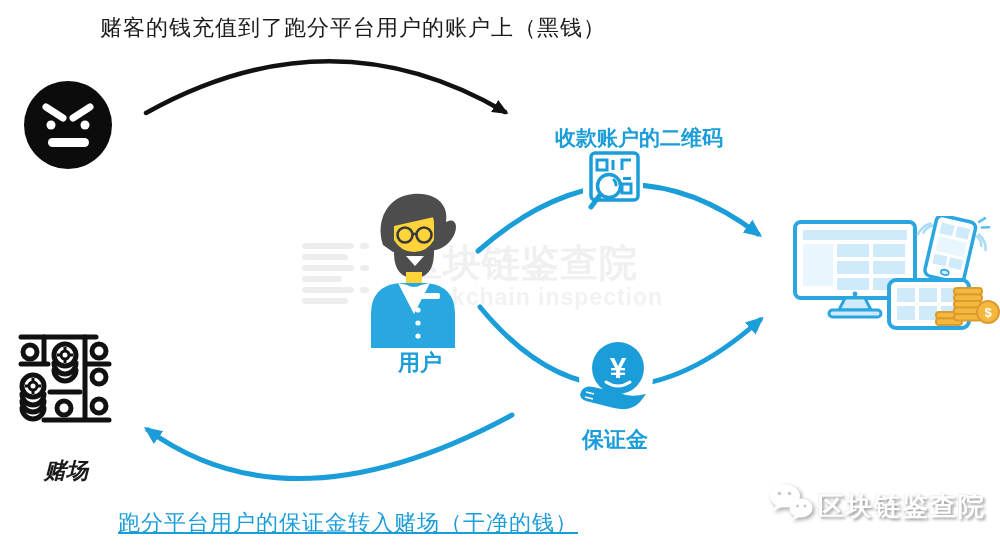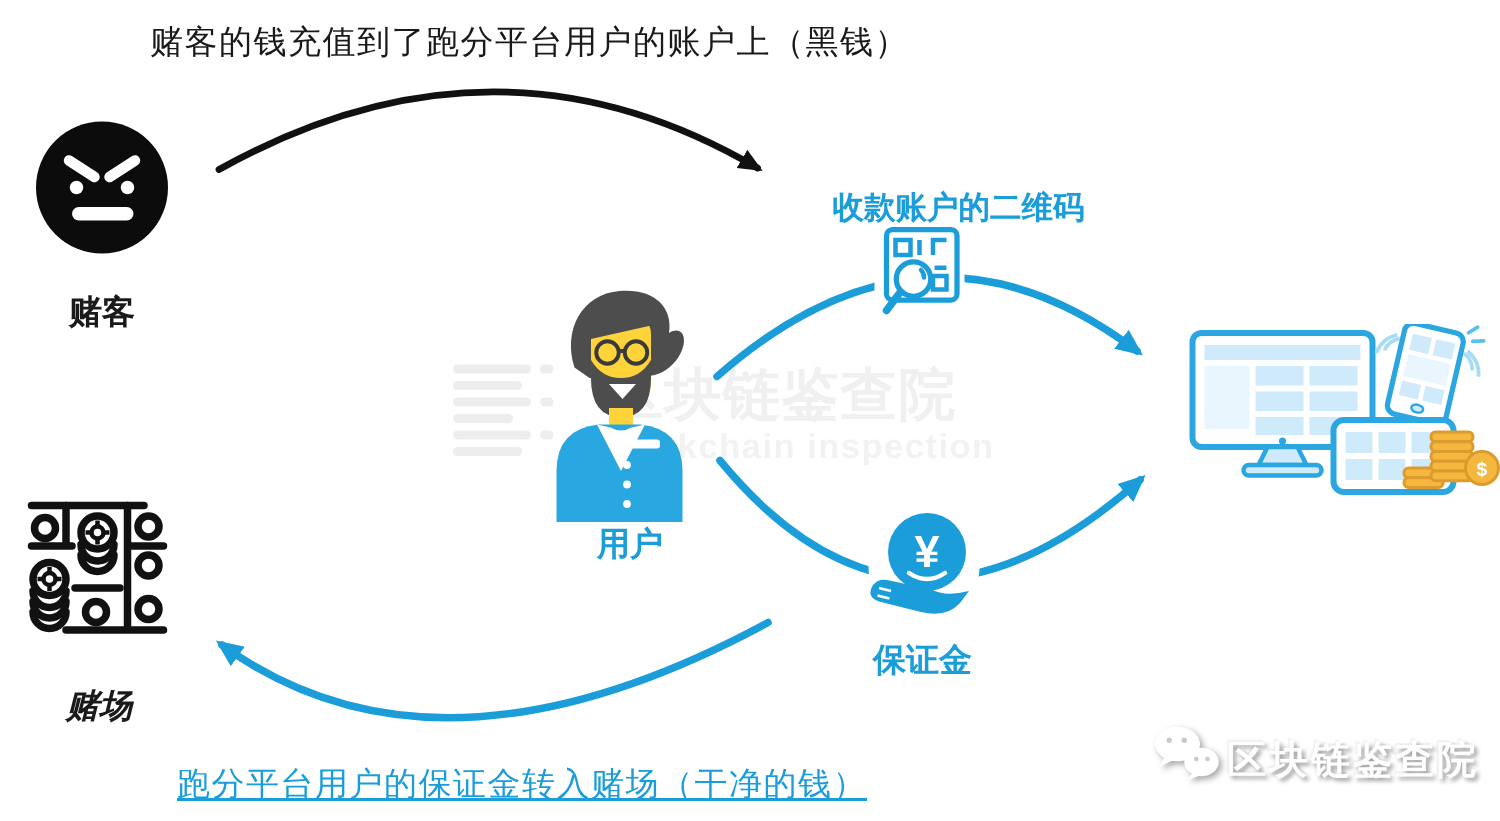--- a/index.html
+++ b/index.html
@@ -58,21 +58,20 @@
   <div class="abs z2" style="left:23px;top:80px;">
     <svg width="90" height="90" viewBox="0 0 90 90">
       <circle cx="45" cy="45" r="44" fill="#0c0c0c"></circle>
       <line x1="23" y1="27" x2="40" y2="38" stroke="#fff" stroke-width="7" stroke-linecap="round"></line>
       <line x1="67" y1="27" x2="50" y2="38" stroke="#fff" stroke-width="7" stroke-linecap="round"></line>
       <circle cx="28" cy="45" r="4.5" fill="#fff"></circle>
       <circle cx="62" cy="45" r="4.5" fill="#fff"></circle>
       <rect x="25" y="58" width="41" height="9" rx="4.5" fill="#fff"></rect>
     </svg>
   </div>
-  <div class="abs nodelabel" style="left:18px;top:193px;width:100px;">赌客</div>
 
   <div class="abs qrlabel z2" style="left:523px;top:124px;padding-left:32px;">收款账户的二维码</div>
   <div class="abs z2" style="left:583px;top:150px;width:60px;height:62px;background:#fff;">
     <svg width="60" height="62" viewBox="0 0 60 62">
       <rect x="8" y="3" width="47" height="47" rx="4" fill="#fff" stroke="#1B9DD9" stroke-width="3.5"></rect>
       <rect x="14" y="10" width="10" height="10" fill="none" stroke="#1B9DD9" stroke-width="3"></rect>
       <path d="M30,10 v10" fill="none" stroke="#1B9DD9" stroke-width="3"></path>
       <path d="M48,10 h-9 v10" fill="none" stroke="#1B9DD9" stroke-width="3"></path>
       <rect x="40" y="27" width="8" height="3" fill="#1B9DD9"></rect>
       <rect x="39" y="34" width="9" height="9" fill="none" stroke="#1B9DD9" stroke-width="3"></rect>

